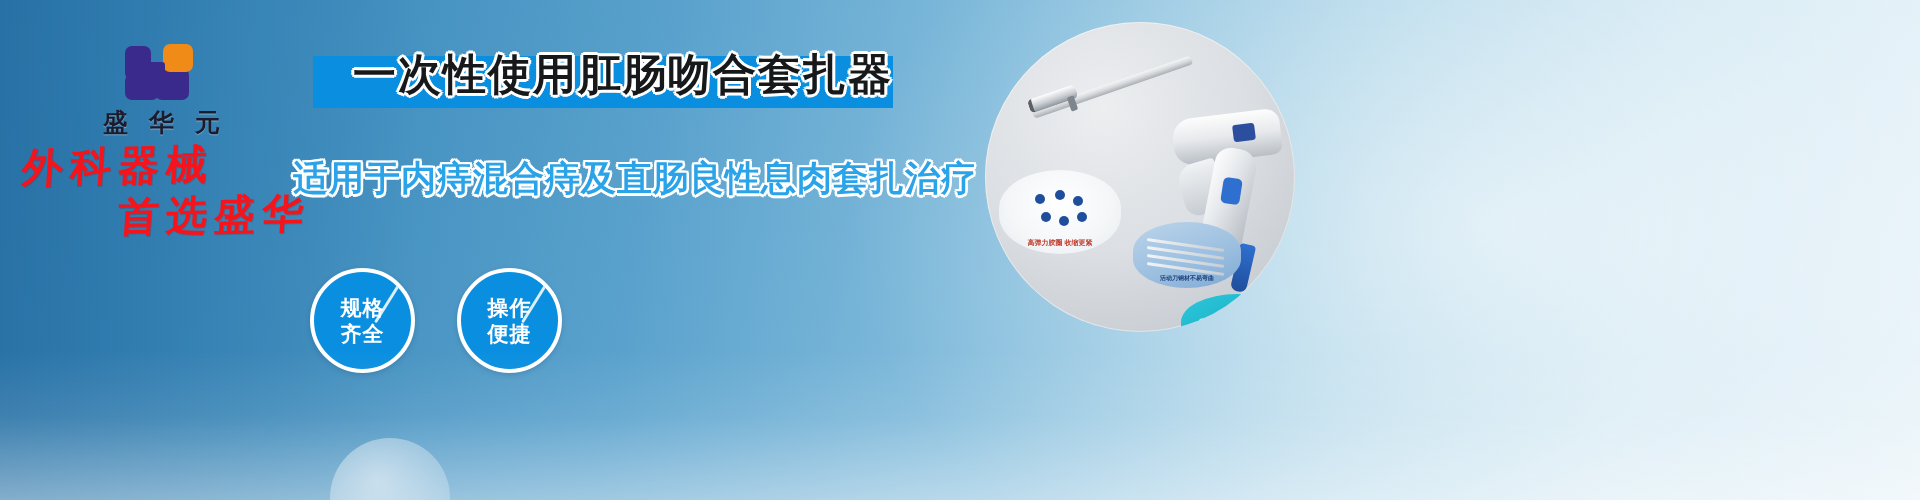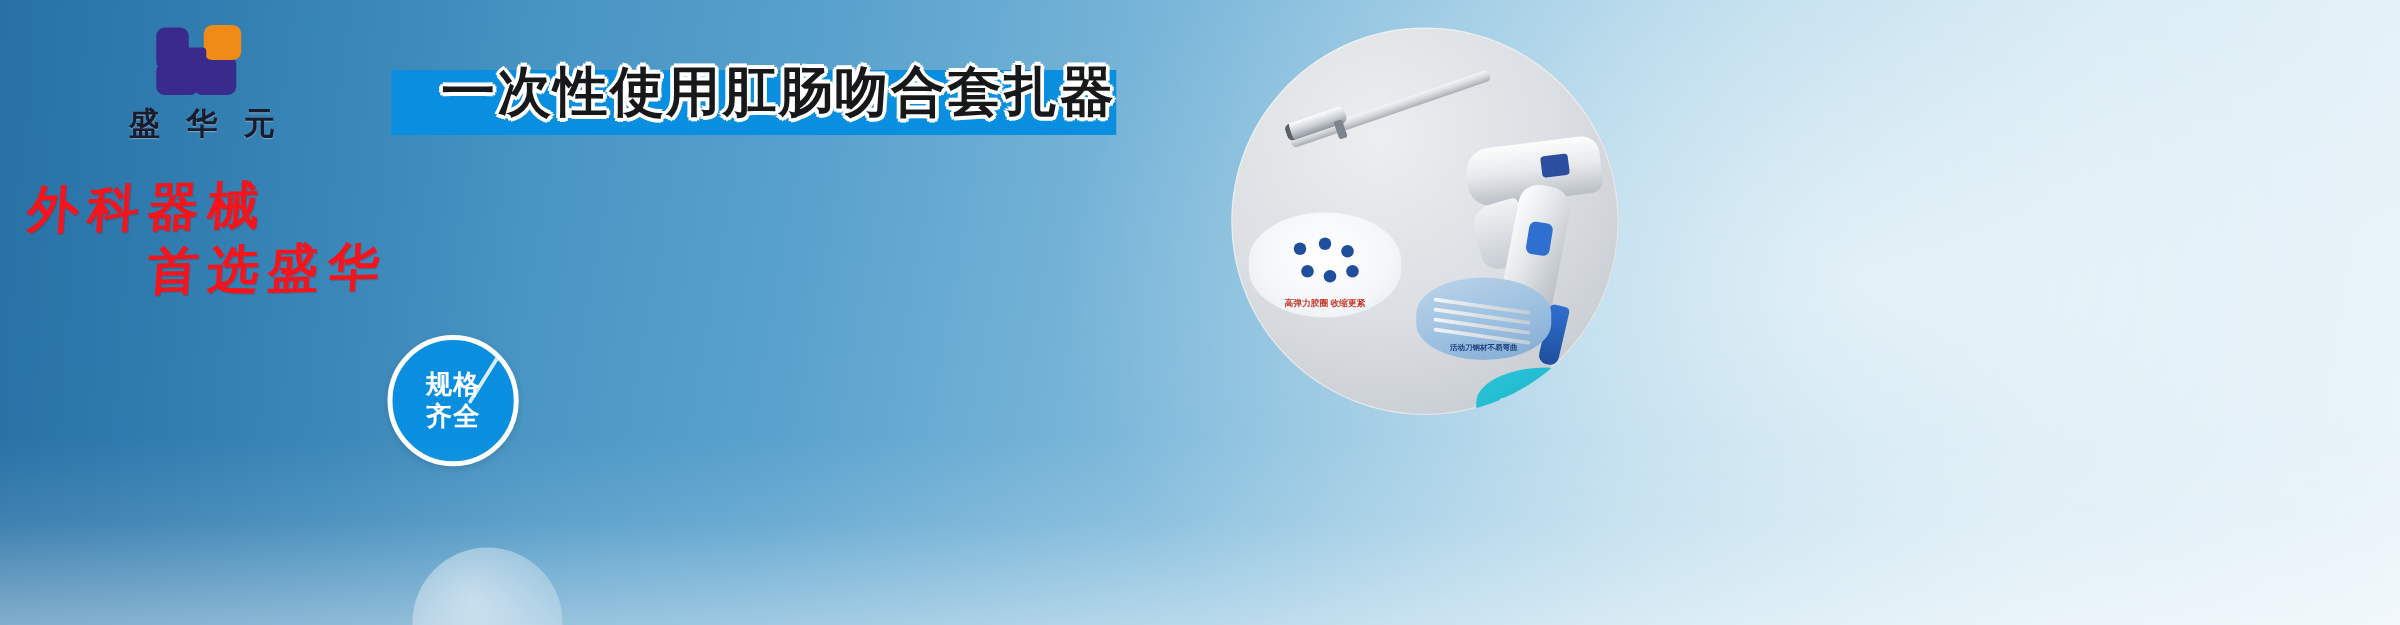--- a/index.html
+++ b/index.html
@@ -35,21 +35,21 @@
     left: 0; top: 0; bottom: 0;
     width: 420px;
     background: linear-gradient(to right, rgba(20,80,130,0.30) 0%, rgba(20,80,130,0.10) 55%, rgba(20,80,130,0) 100%);
     pointer-events: none;
   }
 
   
   #logo-block {
     position: absolute;
     left: 62px;
-    top: 12px;
+    top: 36px;
     width: 200px;
     text-align: center;
   }
   .logo-mark {
     position: relative;
     width: 86px;
     height: 66px;
     margin: 0 auto 4px auto;
   }
   .logo-sq {
@@ -380,29 +380,35 @@
   </div>
 
   <div id="calligraphy">
     <div><span class="c-line1">外科器械</span></div>
     <div><span class="c-line2">首选盛华</span></div>
   </div>
 
   <div id="title-band"></div>
   <div id="title-text">一次性使用肛肠吻合套扎器</div>
 
+  <div id="subtitle">适用于内痔混合痔及直肠良性息肉套扎治疗</div>
 
   <div id="features">
 
     <div class="feature">
       <span class="slash"></span>
       <span class="f-line">规格</span>
       <span class="f-line">齐全</span>
     </div>
 
+    <div class="feature">
+      <span class="slash"></span>
+      <span class="f-line">操作</span>
+      <span class="f-line">便捷</span>
+    </div>
 
 
 
   </div>
 
   <div id="product-circle">
     <span class="gun-shaft"></span>
     <span class="gun-tip"></span>
     <span class="gun-tip-ring"></span>
     <span class="gun-head"></span>

